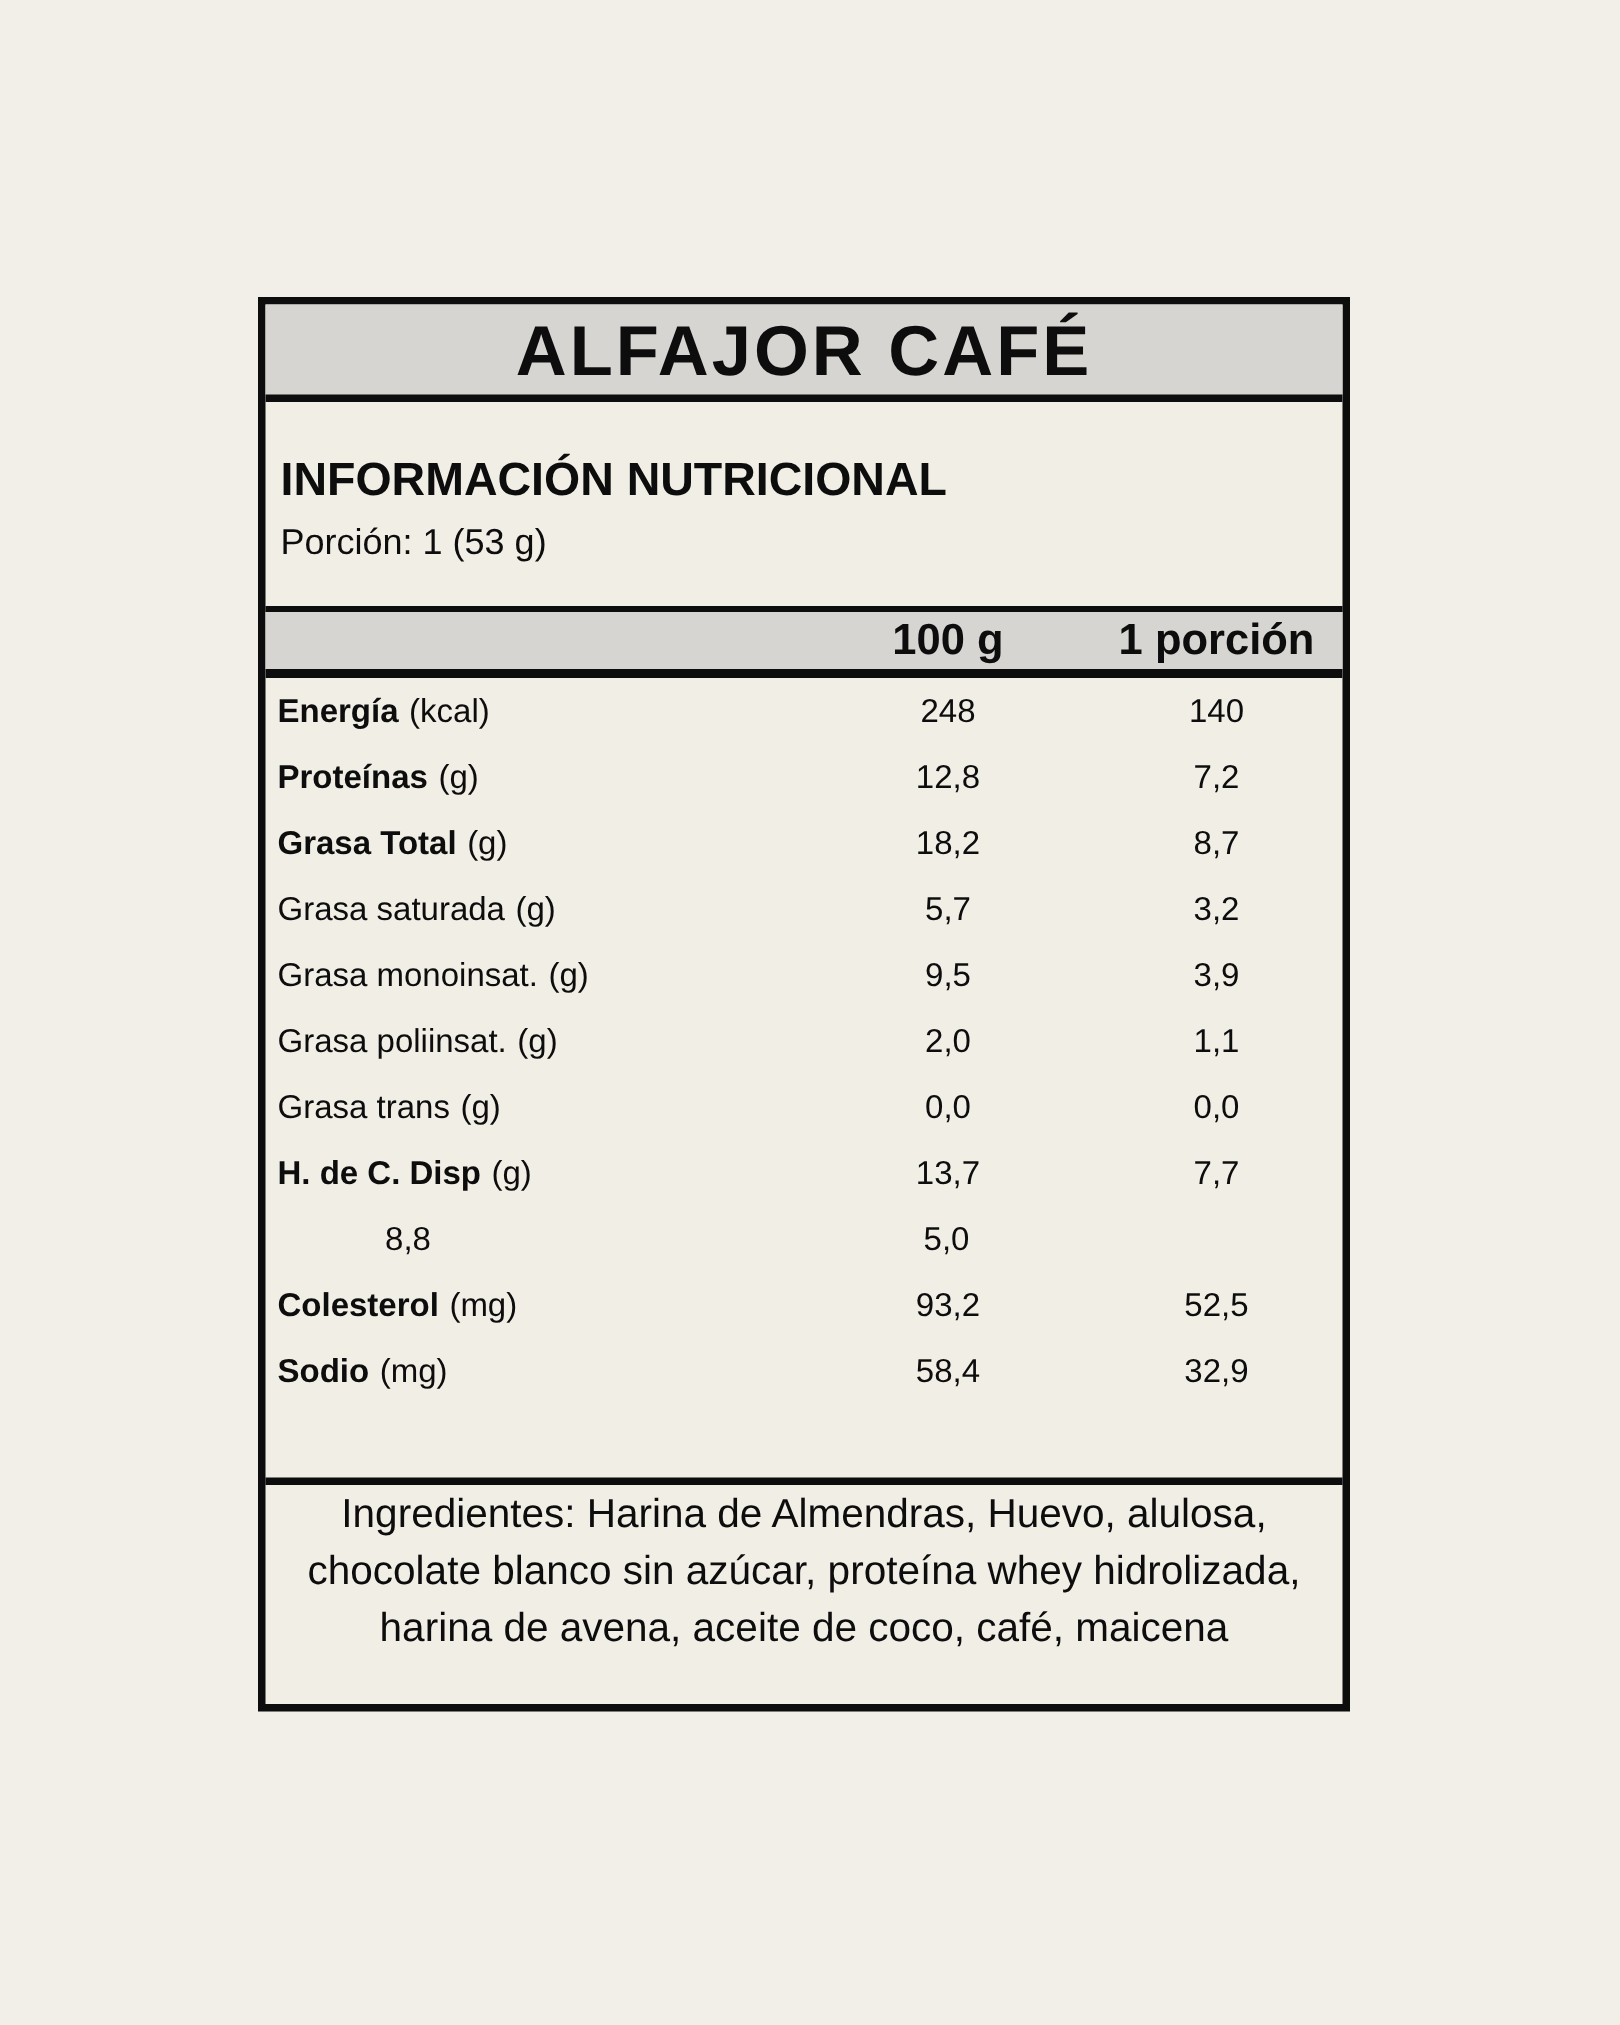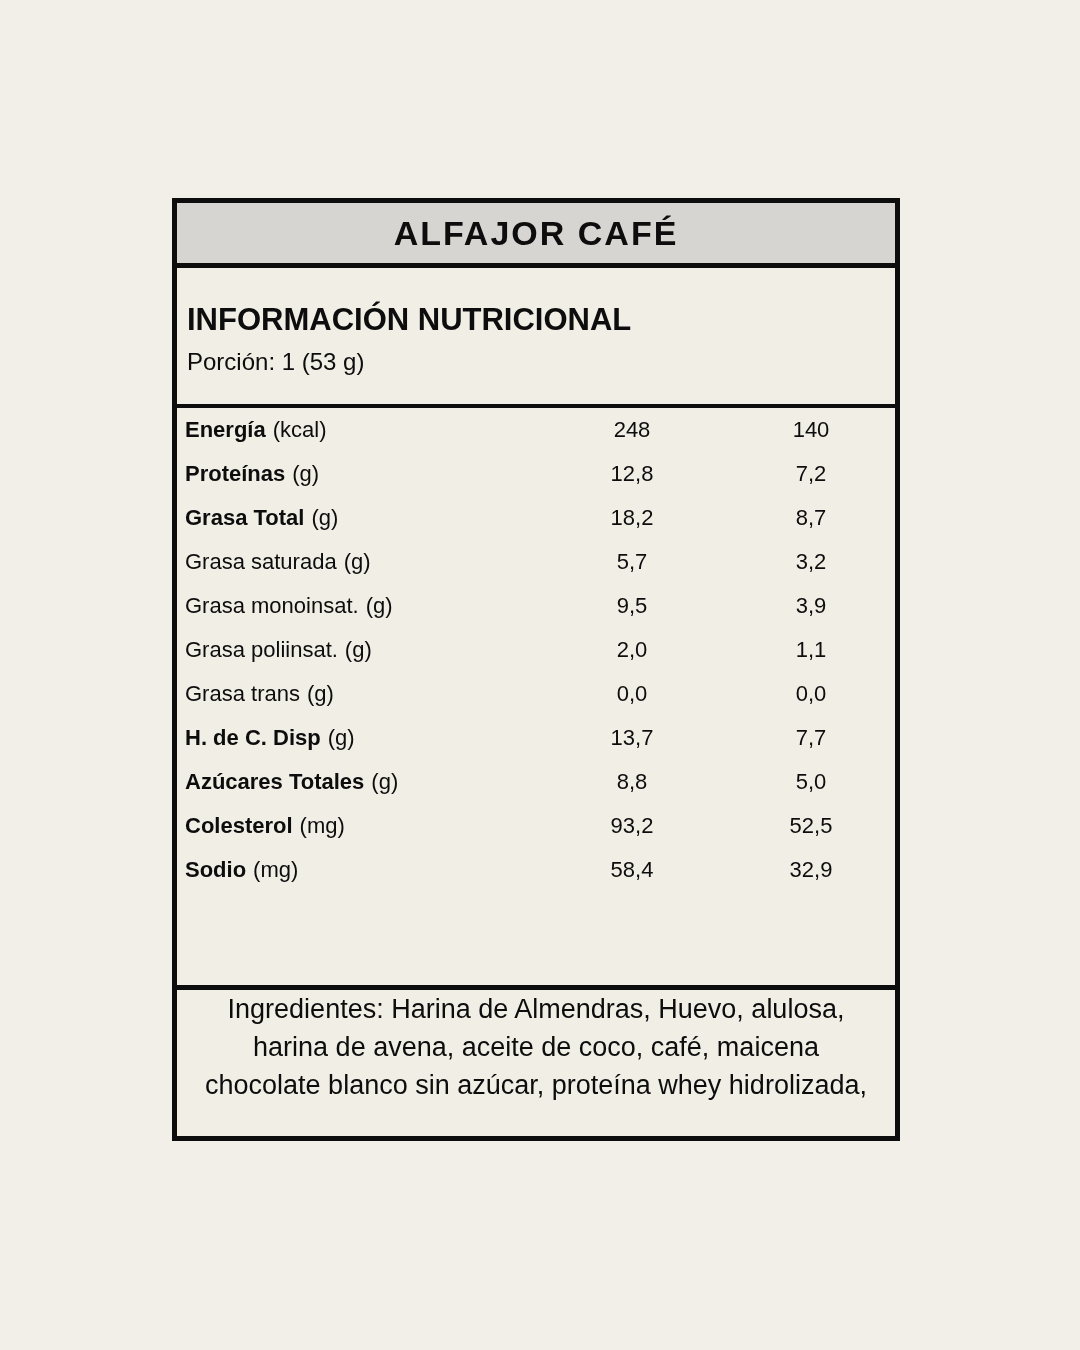--- a/index.html
+++ b/index.html
@@ -16,21 +16,21 @@
     left: 172px; top: 198px;
     width: 728px; height: 943px;
     border: 5px solid #0d0d0d;
     background: #f1eee6;
   }
   .title-bar {
     height: 65px;
     background: #d6d5d2;
     border-bottom: 5px solid #0d0d0d;
     display: flex; align-items: center; justify-content: center;
-    font-weight: 700; font-size: 34px; letter-spacing: 2px;
+    font-weight: 700; font-size: 47px; letter-spacing: 2px;
   }
   .info-section {
     height: 140px;
     border-bottom: 4px solid #0d0d0d;
     padding: 34px 10px 0 10px;
   }
   .info-title { font-weight: 700; font-size: 31px; margin-bottom: 10px; }
   .portion-text { font-size: 24px; }
   .col-header-row {
     height: 44px;
@@ -65,20 +65,25 @@
 
   <div class="title-bar">
     <span>ALFAJOR CAFÉ</span>
   </div>
 
   <div class="info-section">
     <div class="info-title">INFORMACIÓN NUTRICIONAL</div>
     <div class="portion-text">Porción: 1 (53 g)</div>
   </div>
 
+  <div class="col-header-row">
+    <div class="cell label"></div>
+    <div class="cell num1">100 g</div>
+    <div class="cell num2">1 porción</div>
+  </div>
 
   <div class="rows">
     <div class="row">
       <div class="cell label"><span class="name-b">Energía</span><span class="unit">(kcal)</span></div>
       <div class="cell num1">248</div>
       <div class="cell num2">140</div>
     </div>
     <div class="row">
       <div class="cell label"><span class="name-b">Proteínas</span><span class="unit">(g)</span></div>
       <div class="cell num1">12,8</div>
@@ -108,35 +113,34 @@
       <div class="cell label"><span class="name-b">Grasa trans</span><span class="unit">(g)</span></div>
       <div class="cell num1">0,0</div>
       <div class="cell num2">0,0</div>
     </div>
     <div class="row">
       <div class="cell label"><span class="name-b">H. de C. Disp</span><span class="unit">(g)</span></div>
       <div class="cell num1">13,7</div>
       <div class="cell num2">7,7</div>
     </div>
     <div class="row">
-      <div class="cell label"><span class="name-b">Azúcares Totales</span><span class="unit">(g)</span></div>
       <div class="cell num1">8,8</div>
       <div class="cell num2">5,0</div>
     </div>
     <div class="row">
       <div class="cell label"><span class="name-b">Colesterol</span><span class="unit">(mg)</span></div>
       <div class="cell num1">93,2</div>
       <div class="cell num2">52,5</div>
     </div>
     <div class="row">
       <div class="cell label"><span class="name-b">Sodio</span><span class="unit">(mg)</span></div>
       <div class="cell num1">58,4</div>
       <div class="cell num2">32,9</div>
     </div>
   </div>
 
   <div class="ingredients-section">
     <div>Ingredientes: Harina de Almendras, Huevo, alulosa,</div>
+    <div>chocolate blanco sin azúcar, proteína whey hidrolizada,</div>
     <div>harina de avena, aceite de coco, café, maicena</div>
-    <div>chocolate blanco sin azúcar, proteína whey hidrolizada,</div>
   </div>
 
 </div>
 
 </body></html>

